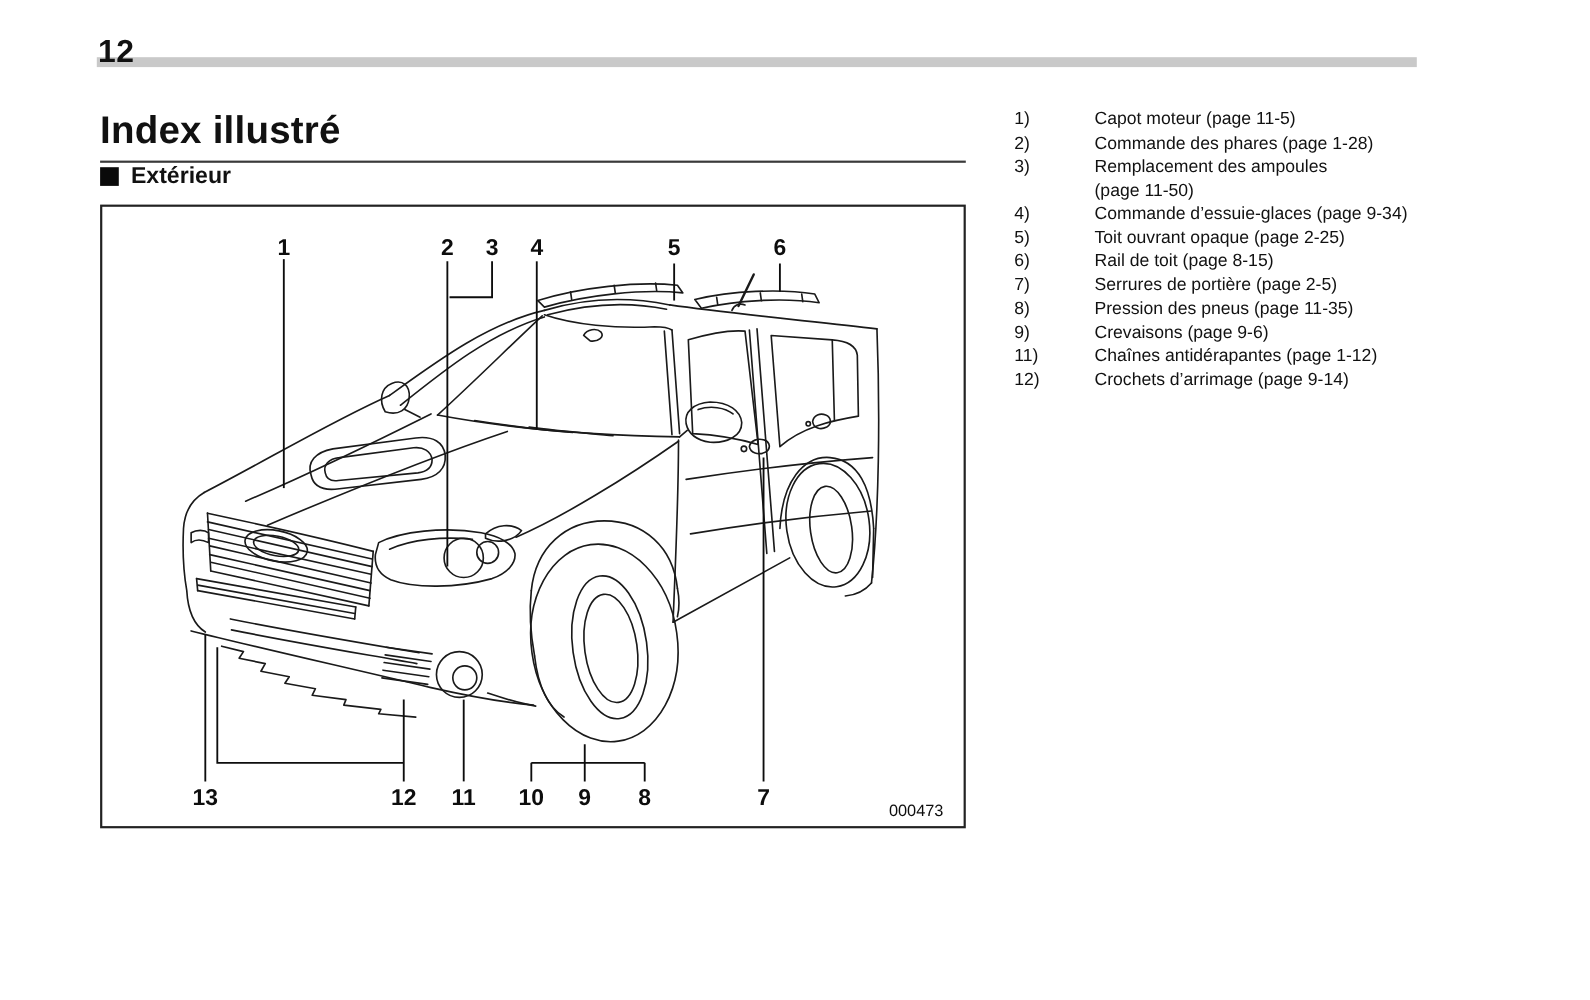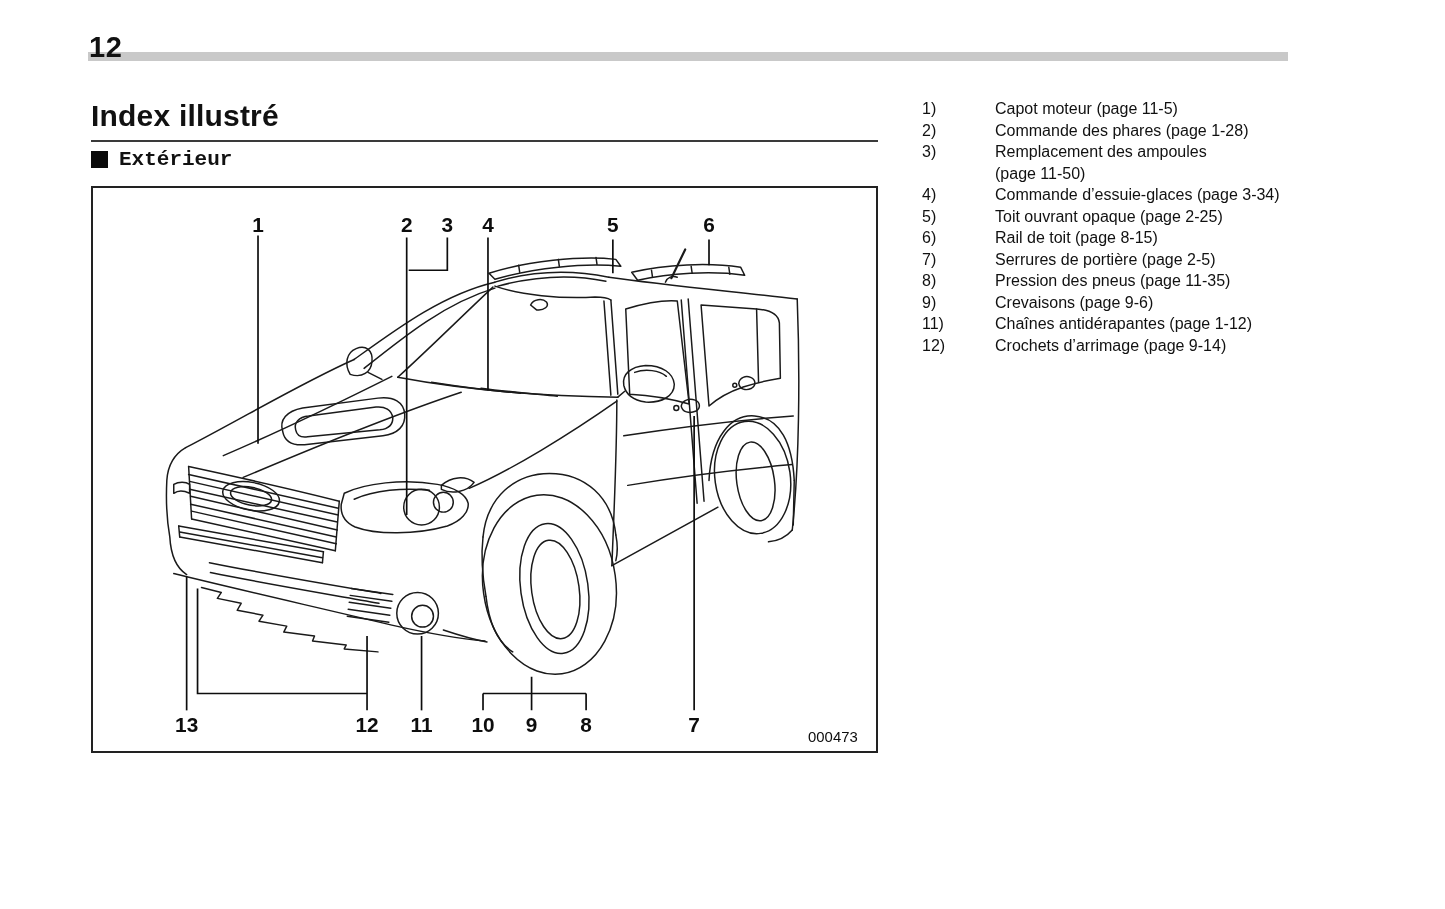--- a/index.html
+++ b/index.html
@@ -7,25 +7,25 @@
     position:relative;width:1445px;height:909px;background:#ffffff;
     font-family:"Liberation Sans","DejaVu Sans",sans-serif;color:#111;
     overflow:hidden;
     padding-left:37px;
   }
   
   #header-bar{position:absolute;left:88px;top:52px;width:1200px;height:9px;background:#c9c9c9;z-index:0;}
   #page-num{position:absolute;left:89px;top:31px;font-size:29px;font-weight:bold;z-index:1;letter-spacing:0.5px;}
   
   #title-wrap{position:absolute;left:91px;top:99px;width:787px;border-bottom:2px solid #3a3a3a;padding-bottom:7px;}
-  #page-title{font-size:30px;font-weight:bold;letter-spacing:0.2px;}
+  #page-title{font-size:35px;font-weight:bold;letter-spacing:0.2px;}
   
   #section-wrap{position:absolute;left:91px;top:148px;display:flex;align-items:center;}
   #section-square{width:17px;height:17px;background:#0a0a0a;margin-right:11px;flex:0 0 auto;}
-  #section-title{font-size:21px;font-weight:bold;font-family:Liberation Mono, monospace;}
+  #section-title{font-size:21px;font-weight:bold;}
   
   #figure-frame{position:absolute;left:91px;top:186px;width:787px;height:567px;border:2px solid #222;box-sizing:border-box;background:#fff;}
   #diagram{position:absolute;left:0;top:0;width:100%;height:100%;}
   .callout-num{font-family:"Liberation Sans","DejaVu Sans",sans-serif;font-size:21px;font-weight:bold;fill:#0d0d0d;}
   .figure-code{font-family:"Liberation Sans","DejaVu Sans",sans-serif;font-size:15px;fill:#0d0d0d;}
   
   #parts-list{position:absolute;left:922px;top:98px;width:482px;}
   .part-row{display:grid;grid-template-columns:41px 1fr;font-size:16px;line-height:21.5px;}
   .part-num{white-space:nowrap;}
   .part-text{white-space:pre-line;margin-left:32px;}
@@ -205,21 +205,21 @@
         <span class="part-num">2)</span>
         <span class="part-text">Commande des phares (page 1-28)</span>
       </div>
       <div class="part-row">
         <span class="part-num">3)</span>
         <span class="part-text">Remplacement des ampoules
 (page 11-50)</span>
       </div>
       <div class="part-row">
         <span class="part-num">4)</span>
-        <span class="part-text">Commande d’essuie-glaces (page 3-34)</span>
+        <span class="part-text">Commande d’essuie-glaces (page 9-34)</span>
       </div>
       <div class="part-row">
         <span class="part-num">5)</span>
         <span class="part-text">Toit ouvrant opaque (page 2-25)</span>
       </div>
       <div class="part-row">
         <span class="part-num">6)</span>
         <span class="part-text">Rail de toit (page 8-15)</span>
       </div>
       <div class="part-row">

